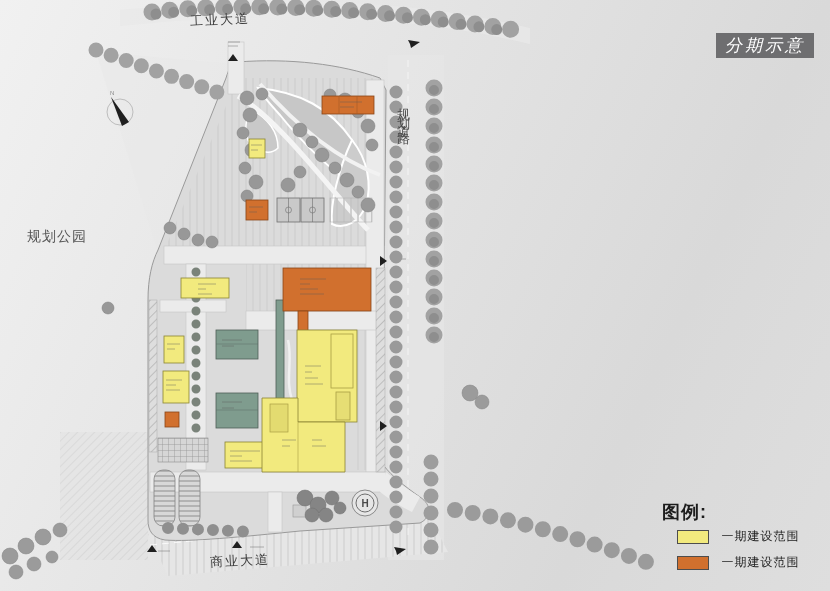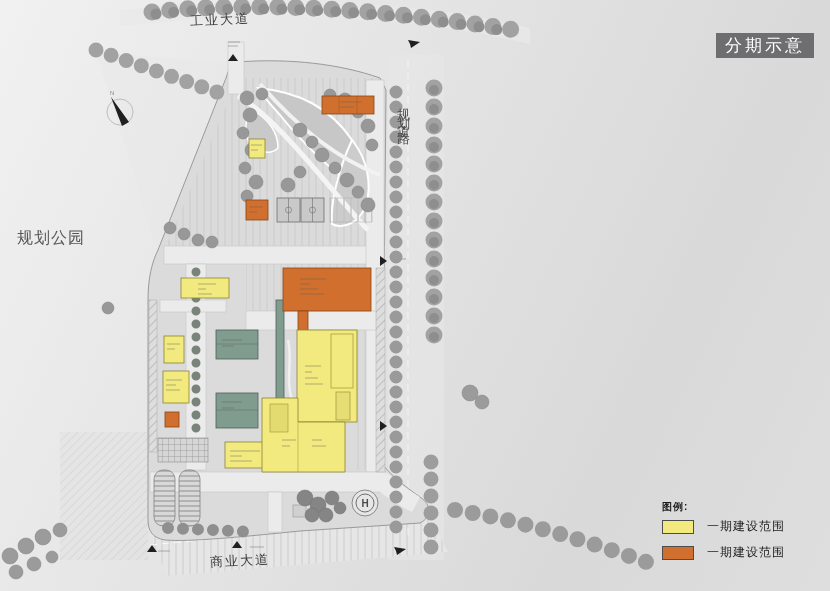--- a/index.html
+++ b/index.html
@@ -3,27 +3,27 @@
 <meta charset="utf-8">
 <style>
   html,body{margin:0;padding:0;}
   body{font-family:"Liberation Sans","DejaVu Sans",sans-serif;}
   #stage{position:relative;width:830px;height:591px;overflow:hidden;
          background:linear-gradient(115deg,#f1f1f1 0%,#e4e4e4 40%,#d9d9d9 75%,#dedede 100%);}
   #plan-svg{position:absolute;left:0;top:0;}
   .maplabel{position:absolute;color:#4a4a4a;white-space:nowrap;}
   #lbl-north{left:190px;top:11px;font-size:13px;letter-spacing:2px;color:#3d3d3d;transform:rotate(-3deg);}
   #lbl-south{left:210px;top:552px;font-size:13px;letter-spacing:2px;color:#3d3d3d;transform:rotate(-3deg);}
-  #lbl-west{left:17px;top:228px;font-size:16px;letter-spacing:1px;color:#555;}
+  #lbl-west{left:27px;top:228px;font-size:14px;letter-spacing:1px;color:#555;}
   #lbl-east{left:394px;top:98px;font-size:13px;color:#4a4a4a;writing-mode:vertical-rl;letter-spacing:8px;}
   #title-badge{position:absolute;left:716px;top:33px;padding:2px 9px;font-size:17px;
-               letter-spacing:3px;line-height:21px;}
+               letter-spacing:3px;line-height:21px;font-style:italic;}
   #legend{position:absolute;left:654px;top:500px;width:160px;}
-  #legend-title{font-size:10px;font-weight:bold;color:#1c1c1c;margin:0 0 4px 8px;letter-spacing:1px;}
-  .legend-row{display:flex;align-items:center;margin:0 0 9px 8px;}
+  #legend-title{font-size:18px;font-weight:bold;color:#1c1c1c;margin:0 0 4px 8px;letter-spacing:1px;}
+  .legend-row{display:flex;align-items:center;margin:0 0 9px 8px;justify-content:center;}
   .legend-swatch{width:30px;height:12px;border:1px solid #4d4d4d;margin-right:13px;flex:0 0 auto;}
   .legend-label{font-size:12px;color:#1c1c1c;letter-spacing:1px;}
 </style>
 </head>
 <body>
 
 <div id="stage">
 
 <svg id="plan-svg" width="830" height="591" viewBox="0 0 830 591">
   <defs>

